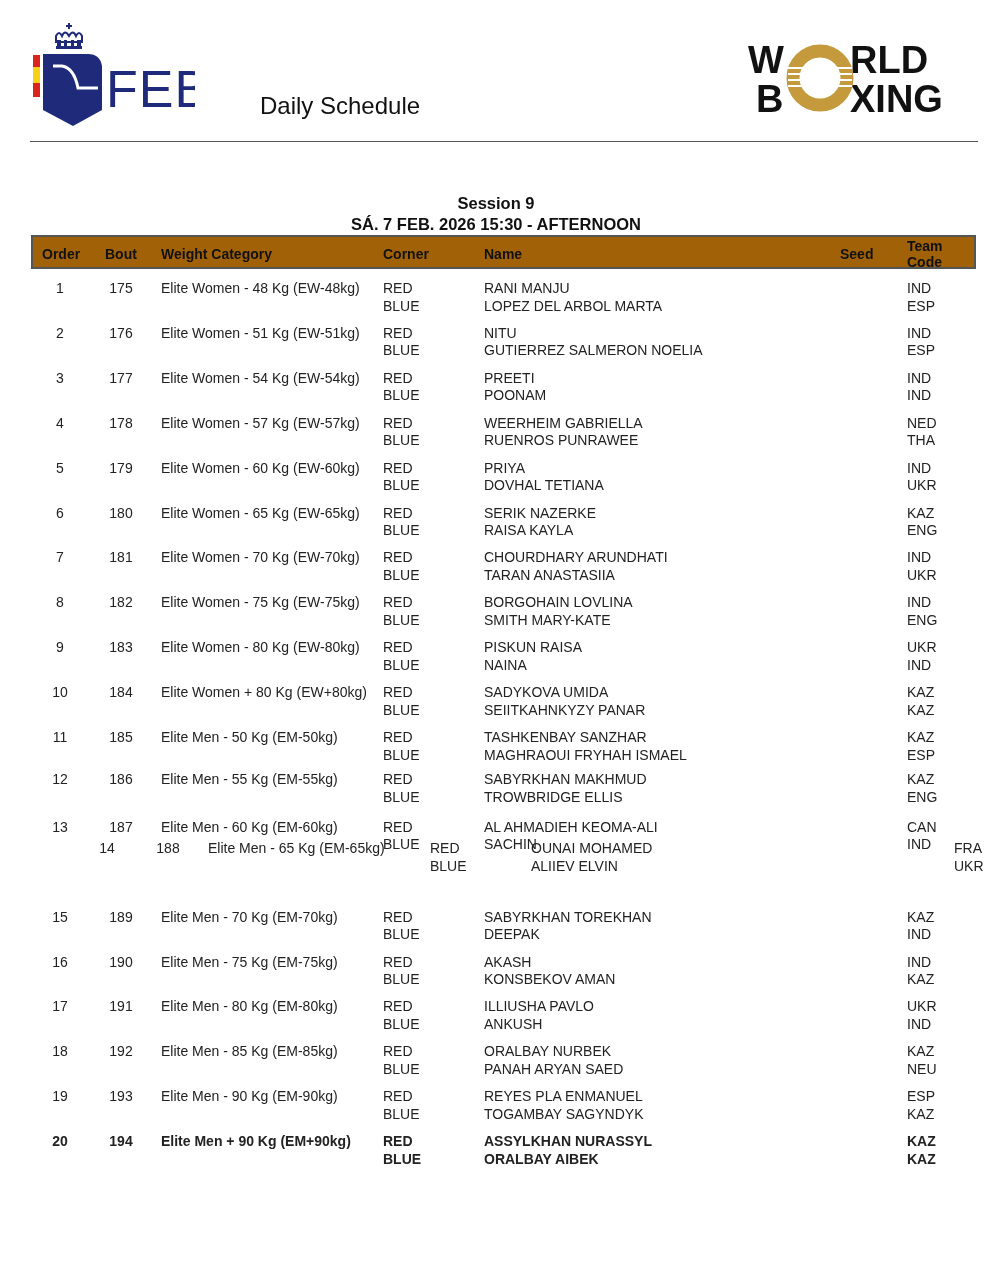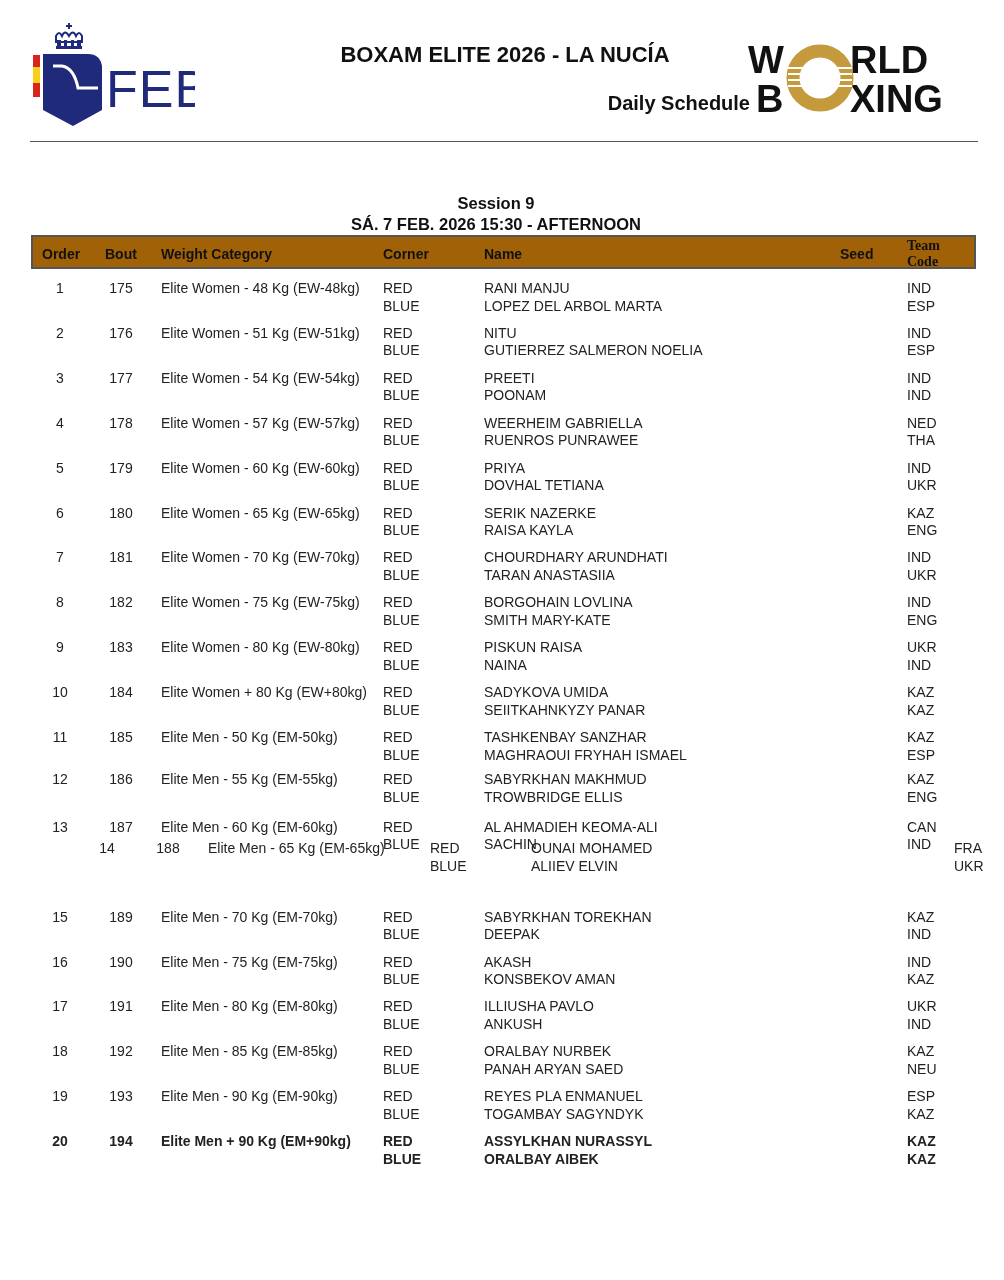--- a/index.html
+++ b/index.html
@@ -8,40 +8,40 @@
       font-family: "Liberation Sans", sans-serif; color: #1a1a1a;
     }
     .header { position: absolute; left: 0; top: 0; width: 812px; height: 150px; }
     .feb-logo { position: absolute; left: 30px; top: 22px; width: 165px; height: 106px; }
     .wb-logo { position: absolute; left: 748px; top: 40px; width: 222px; height: 76px; }
     .title {
       position: absolute; left: 260px; width: 490px; text-align: center;
       top: 42px; font-size: 22px; font-weight: bold; color: #111;
     }
     .subtitle {
-      position: absolute; left: 260px; width: 490px; text-align: right;
-      top: 92px; font-size: 20px; font-weight: bold; color: #111;
+      position: absolute; left: 260px; width: 490px; text-align: left;
+      top: 92px; font-size: 24px; font-weight: normal; color: #111;
     }
     .header-rule {
       position: absolute; left: 30px; top: 141px; width: 948px; height: 0;
       border-top: 1.5px solid #555;
     }
     .session {
       position: absolute; left: 0; width: 992px; top: 193px; text-align: center;
       font-size: 16.5px; font-weight: bold; color: #111; line-height: 21px;
     }
     .table-head {
       position: absolute; left: 31px; top: 235px; width: 945px; height: 34px;
       border: 2px solid #555; box-sizing: border-box; background: #a16207;
     }
     .th {
       position: absolute; font-size: 14px; font-weight: bold; color: #111;
       top: 9px; white-space: nowrap;
     }
-    .th.team { top: 1px; line-height: 16px; font-family: Liberation Serif, serif; }
+    .th.team { top: 1px; line-height: 16px; }
     .rows { position: absolute; left: 0; top: 280px; width: 1004px; }
     .row { position: absolute; left: 0; width: 1004px; height: 45px; font-size: 14px; color: #222; }
     .cell { position: absolute; white-space: nowrap; line-height: 17.5px; }
     .c-order { left: 40px; width: 40px; text-align: center; }
     .c-bout { left: 104px; width: 34px; text-align: center; }
     .c-weight { left: 161px; }
     .c-corner { left: 383px; }
     .c-name { left: 484px; }
     .c-team { left: 907px; }
     .line2 { top: 17.5px; }
@@ -67,21 +67,20 @@
     <rect x="3" y="33" width="7" height="12" fill="#d9251d"></rect>
     <rect x="3" y="45" width="7" height="16" fill="#f7d117"></rect>
     <rect x="3" y="61" width="7" height="14" fill="#d9251d"></rect>
 
     <path d="M13 32 H58 Q70 32 72 44 V88 L43 104 L13 88 Z" fill="#1f2a7a"></path>
     <path d="M23 44 H32 Q44 46 48 66 H68" fill="none" stroke="#ffffff" stroke-width="3"></path>
 
     <text x="76" y="85" font-family="Liberation Sans, sans-serif" font-size="52" fill="#1f2a7a" letter-spacing="1">FEB</text>
   </svg>
 
-  <div class="title">BOXAM ELITE 2026 - LA NUCÍA</div>
   <div class="subtitle">Daily Schedule</div>
 
   <svg class="wb-logo" viewBox="0 0 222 76">
     <g font-family="Liberation Sans, sans-serif" font-weight="bold" font-size="38" fill="#111">
       <text x="0" y="33">W</text>
       <text x="102" y="33">RLD</text>
       <text x="8" y="72">B</text>
       <text x="102" y="72">XING</text>
     </g>
     <circle cx="72" cy="38" r="27" fill="none" stroke="#c49a3c" stroke-width="13"></circle>

